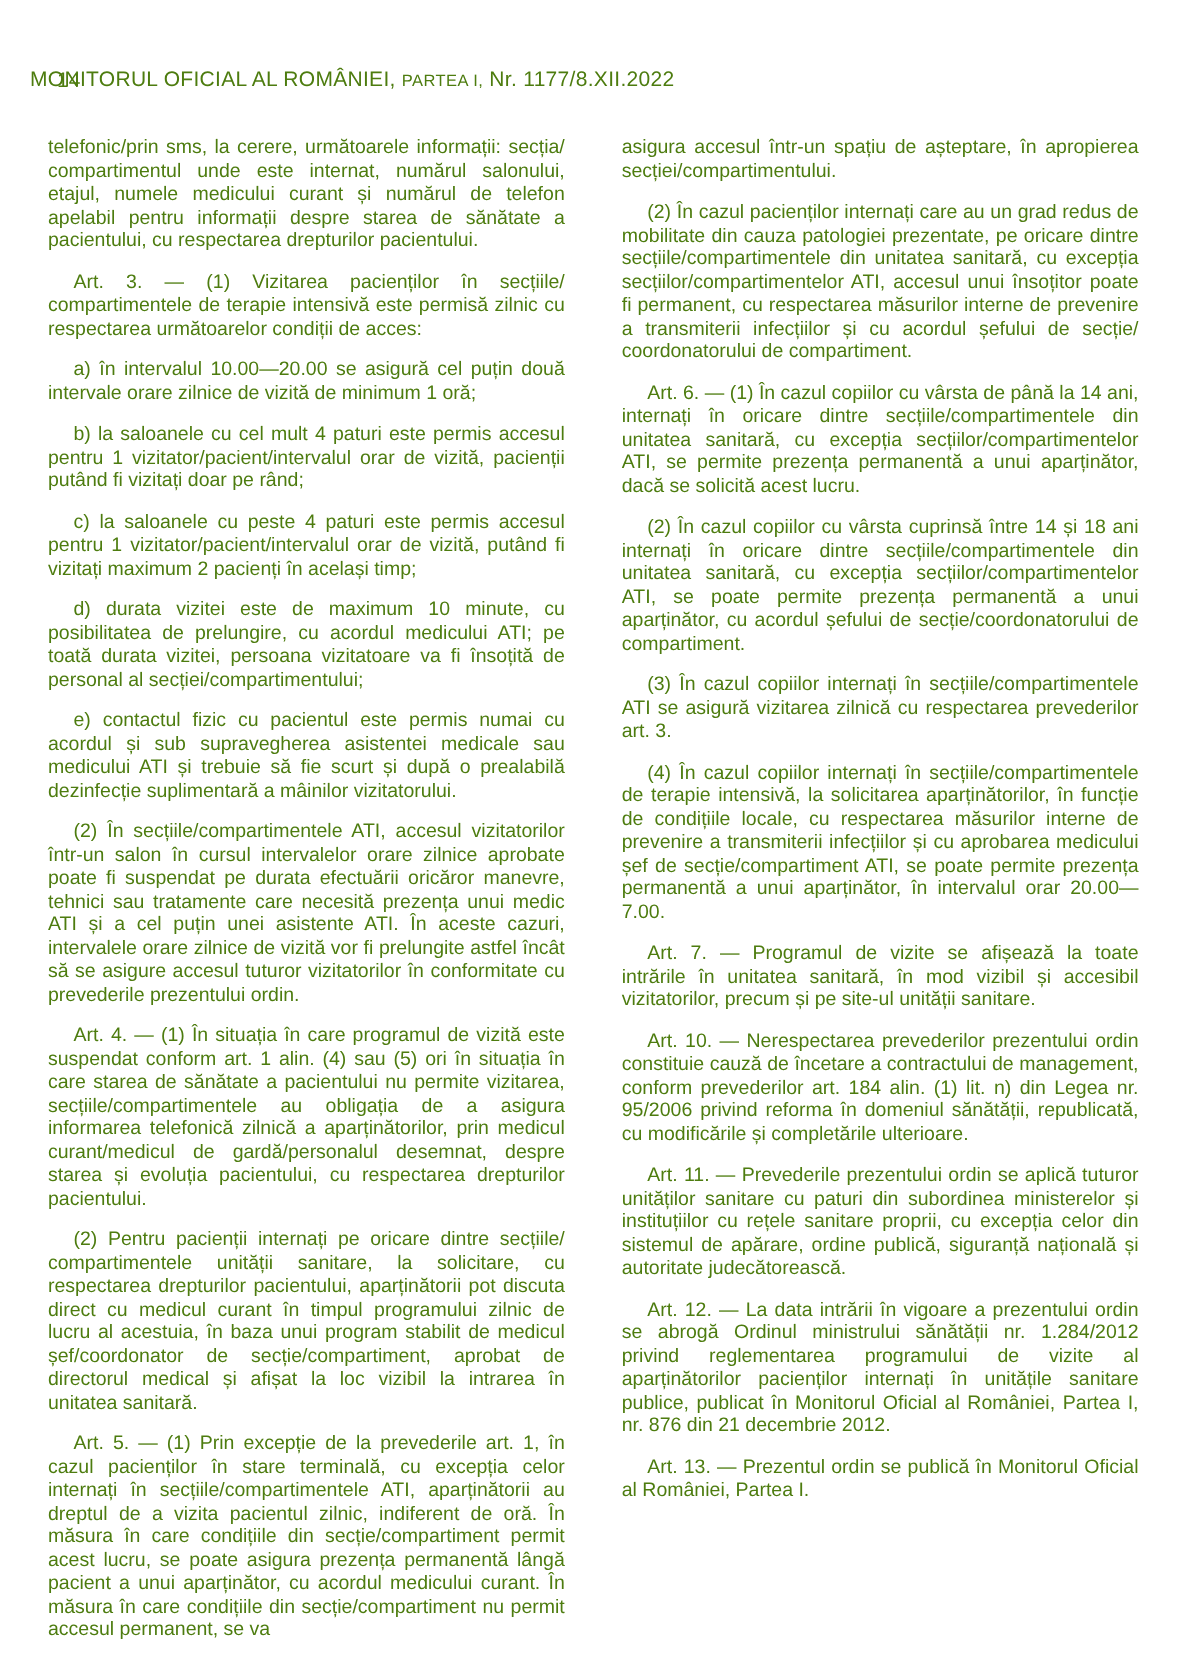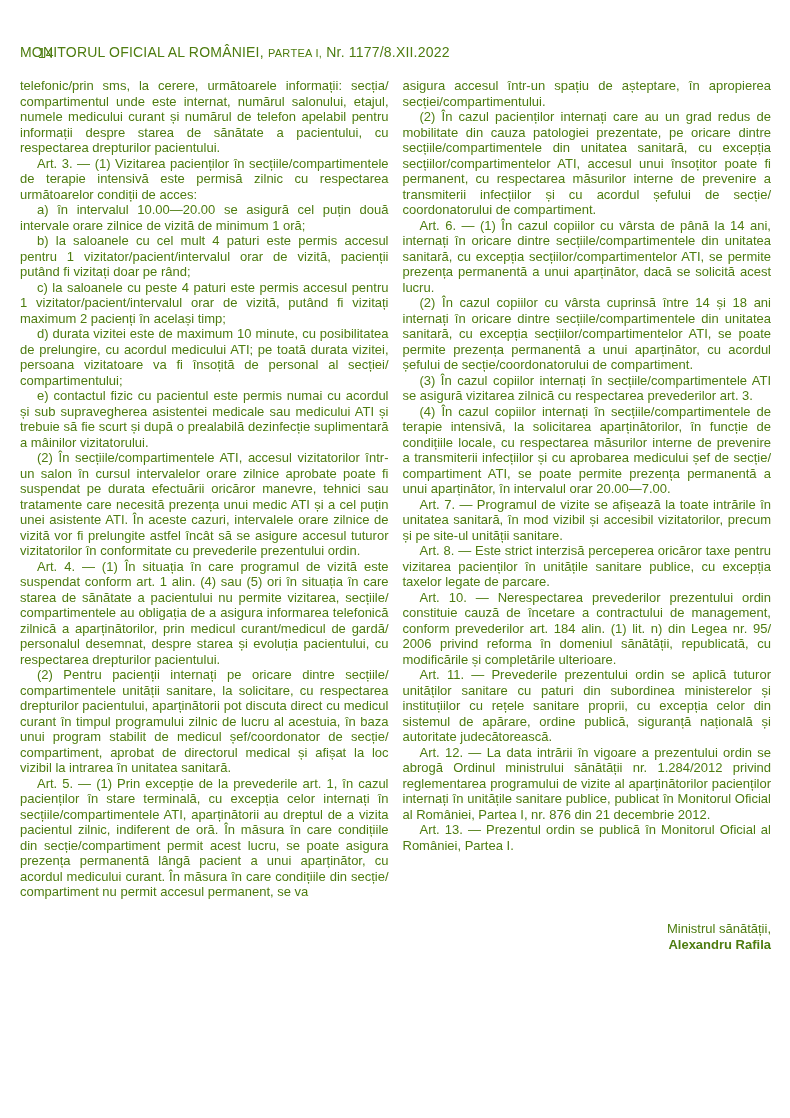--- a/index.html
+++ b/index.html
@@ -9,21 +9,21 @@
     position:relative;box-sizing:border-box;
     padding:44px 19px 0 20px;overflow:hidden;
   }
   .header{position:relative;height:34px;}
   .page-number{position:absolute;left:18px;top:1px;font-size:14px;}
   .journal-title{text-align:left;font-size:14px;letter-spacing:.2px;white-space:nowrap;}
   .journal-title .part{font-size:11px;letter-spacing:.3px;}
   .body{display:flex;gap:14px;}
   .col{flex:1 1 0;min-width:0;}
   p.para{
-    margin:0;font-size:13px;line-height:15.5px;text-align:justify;
+    margin:12px;font-size:13px;line-height:15.5px;text-align:justify;
     text-indent:17px;overflow-wrap:break-word;
   }
   p.para.cont{text-indent:0;}
   .signature{text-align:right;margin-top:21px;font-size:13px;line-height:16.5px;}
   .signature .name{font-weight:bold;}
   .footer{margin-top:82px;margin-left:48px;font-size:13px;line-height:17px;}
 </style>
 </head>
 <body>
 
@@ -53,21 +53,20 @@
       <p class="para">Art. 5. — (1) Prin excepție de la prevederile art. 1, în cazul pacienților în stare terminală, cu excepția celor internați în secțiile/​compartimentele ATI, aparținătorii au dreptul de a vizita pacientul zilnic, indiferent de oră. În măsura în care condițiile din secție/​compartiment permit acest lucru, se poate asigura prezența permanentă lângă pacient a unui aparținător, cu acordul medicului curant. În măsura în care condițiile din secție/​compartiment nu permit accesul permanent, se va</p>
     </div>
     <div class="col">
       <p class="para cont">asigura accesul într-un spațiu de așteptare, în apropierea secției/​compartimentului.</p>
       <p class="para">(2) În cazul pacienților internați care au un grad redus de mobilitate din cauza patologiei prezentate, pe oricare dintre secțiile/​compartimentele din unitatea sanitară, cu excepția secțiilor/​compartimentelor ATI, accesul unui însoțitor poate fi permanent, cu respectarea măsurilor interne de prevenire a transmiterii infecțiilor și cu acordul șefului de secție/​coordonatorului de compartiment.</p>
       <p class="para">Art. 6. — (1) În cazul copiilor cu vârsta de până la 14 ani, internați în oricare dintre secțiile/​compartimentele din unitatea sanitară, cu excepția secțiilor/​compartimentelor ATI, se permite prezența permanentă a unui aparținător, dacă se solicită acest lucru.</p>
       <p class="para">(2) În cazul copiilor cu vârsta cuprinsă între 14 și 18 ani internați în oricare dintre secțiile/​compartimentele din unitatea sanitară, cu excepția secțiilor/​compartimentelor ATI, se poate permite prezența permanentă a unui aparținător, cu acordul șefului de secție/​coordonatorului de compartiment.</p>
       <p class="para">(3) În cazul copiilor internați în secțiile/​compartimentele ATI se asigură vizitarea zilnică cu respectarea prevederilor art. 3.</p>
       <p class="para">(4) În cazul copiilor internați în secțiile/​compartimentele de terapie intensivă, la solicitarea aparținătorilor, în funcție de condițiile locale, cu respectarea măsurilor interne de prevenire a transmiterii infecțiilor și cu aprobarea medicului șef de secție/​compartiment ATI, se poate permite prezența permanentă a unui aparținător, în intervalul orar 20.00—7.00.</p>
       <p class="para">Art. 7. — Programul de vizite se afișează la toate intrările în unitatea sanitară, în mod vizibil și accesibil vizitatorilor, precum și pe site-ul unității sanitare.</p>
-      <p class="para">Art. 8. — Este strict interzisă perceperea oricăror taxe pentru vizitarea pacienților în unitățile sanitare publice, cu excepția taxelor legate de parcare.</p>
       <p class="para">Art. 10. — Nerespectarea prevederilor prezentului ordin constituie cauză de încetare a contractului de management, conform prevederilor art. 184 alin. (1) lit. n) din Legea nr. 95/​2006 privind reforma în domeniul sănătății, republicată, cu modificările și completările ulterioare.</p>
       <p class="para">Art. 11. — Prevederile prezentului ordin se aplică tuturor unităților sanitare cu paturi din subordinea ministerelor și instituțiilor cu rețele sanitare proprii, cu excepția celor din sistemul de apărare, ordine publică, siguranță națională și autoritate judecătorească.</p>
       <p class="para">Art. 12. — La data intrării în vigoare a prezentului ordin se abrogă Ordinul ministrului sănătății nr. 1.284/​2012 privind reglementarea programului de vizite al aparținătorilor pacienților internați în unitățile sanitare publice, publicat în Monitorul Oficial al României, Partea I, nr. 876 din 21 decembrie 2012.</p>
       <p class="para">Art. 13. — Prezentul ordin se publică în Monitorul Oficial al României, Partea I.</p>
     </div>
   </div>
 
   <div class="signature">
     <div>Ministrul sănătății,</div>
     <div class="name">Alexandru Rafila</div>

